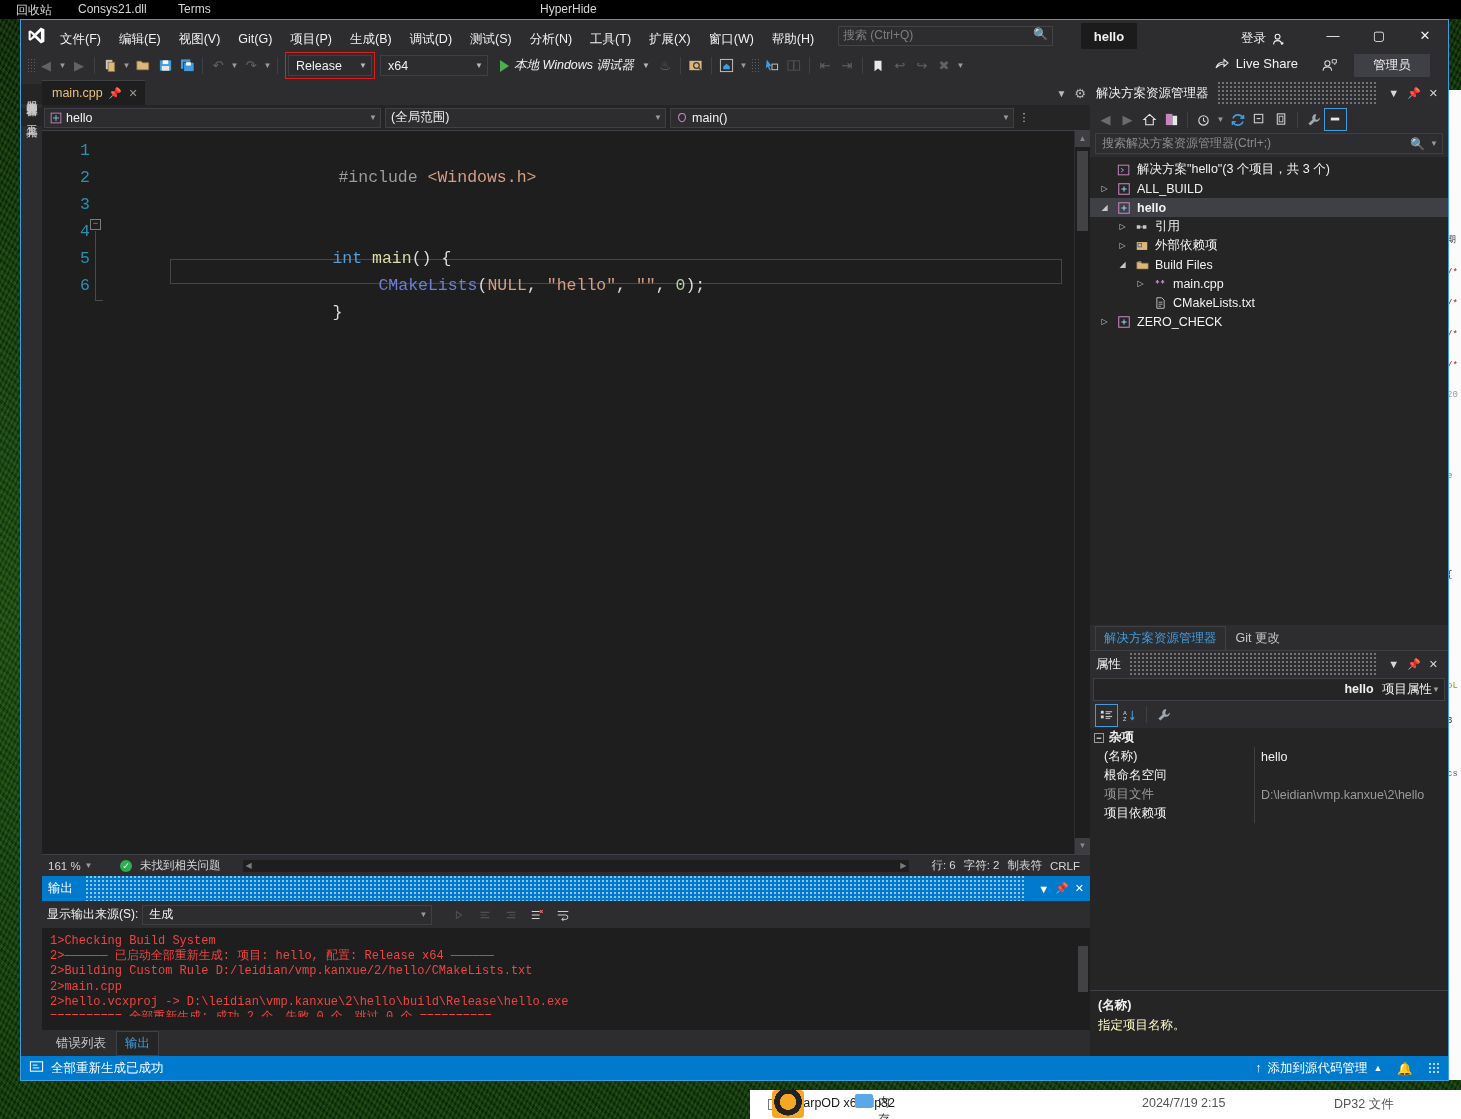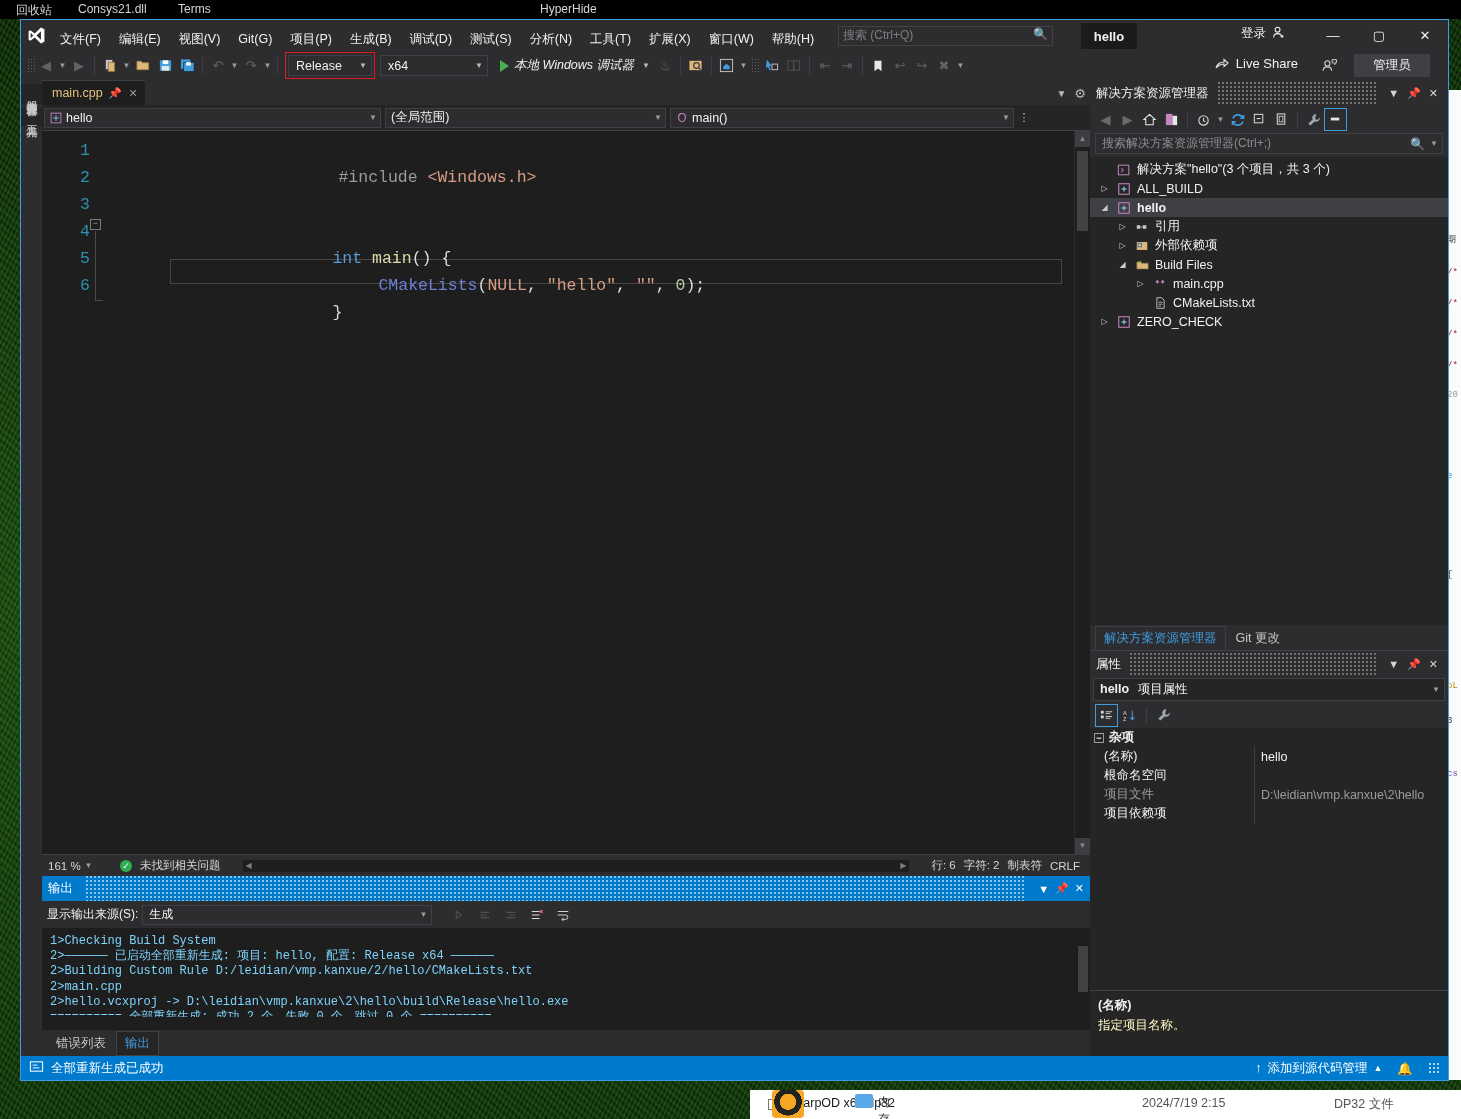--- a/index.html
+++ b/index.html
@@ -81,21 +81,21 @@
   }
   .searchbox .sg { flex: 1; }
   .search-ico { color: #8c8c8f; font-size: 12px; }
   .proj-chip {
     position: absolute; left: 1060px; top: 3px; height: 26px; min-width: 56px;
     background: #1b1b1c; color: #f1f1f1; font-weight: bold; font-size: 13px;
     display: flex; align-items: center; justify-content: center; padding: 0 12px;
   }
   .signin {
     position: absolute; left: 1220px; top: 5px; height: 22px;
-    display: flex; align-items: flex-start; gap: 5px; font-size: 12.5px; color: #f1f1f1;
+    display: flex; align-items: flex-end; gap: 5px; font-size: 12.5px; color: #f1f1f1;
   }
   .winctl { position: absolute; right: 0; top: 0; display: flex; height: 31px; }
   .winbtn { width: 46px; height: 31px; display:flex; align-items:center; justify-content:center;
     color: #f1f1f1; font-size: 13px; }
 
   
   .toolbar {
     height: 29px; background: #2d2d30; display:flex; align-items:center;
     position: relative; flex: none; padding-left: 6px;
   }
@@ -201,21 +201,21 @@
   }
   .out-title .dots { flex:1; height: 100%;
     background-image: radial-gradient(rgba(255,255,255,.55) 1px, transparent 1px);
     background-size: 4px 4px; background-position: 0 7px; margin: 0 6px; }
   .out-title .ic { font-size: 11px; }
   .out-toolbar { height: 27px; background: #2d2d30; display:flex; align-items:center; gap:4px;
     padding: 0 5px; font-size: 12px; color:#f1f1f1; flex:none;}
   .out-combo { height: 20px; width: 290px; background:#2d2d30; border:1px solid #3f3f46;
     display:flex; align-items:center; justify-content:space-between; padding: 0 4px 0 6px; font-size:12px;}
   .out-body { flex: 1; background: #1e1e1e; position:relative; overflow: hidden;
-    font-family: "Liberation Mono","DejaVu Sans Mono", monospace; font-size: 12px; color:#7dd3fc;
+    font-family: "Liberation Mono","DejaVu Sans Mono", monospace; font-size: 12px; color:#ef4444;
     padding: 6px 8px; line-height: 15.2px; }
   .out-body .ln { white-space: pre; }
   .out-vscroll { position:absolute; right:0; top:0; width:14px; height:100%; background:#1e1e1e;}
   .out-vscroll .t { position:absolute; left:2px; right:2px; top:18px; height:46px; background:#424245;}
   .out-hscroll { height: 13px; background:#1e1e1e; flex:none; position:relative;}
   .out-tabs { height: 26px; background:#2d2d30; display:flex; align-items:center; gap:2px; padding: 0 6px; flex:none;}
   .out-tab { font-size: 12.5px; color:#c8c8c8; padding: 3px 8px; }
   .out-tab.active { color:#3f9ddf; border: 1px solid #3f3f46; background:#252526; }
 
   
@@ -242,21 +242,21 @@
   .tnode.sel { background: #3f3f46; font-weight: bold; }
   .tw { width: 13px; text-align:center; color:#c8c8c8; font-size: 8px; flex:none;}
   .ticon { width: 16px; display:flex; align-items:center; justify-content:center; flex:none;}
   .se-tabs { height: 26px; display:flex; align-items:flex-end; gap:2px; padding: 0 5px; flex:none;
     border-bottom: 1px solid #3f3f46;}
   .se-tab { font-size: 12.5px; padding: 3px 8px; color:#c8c8c8;}
   .se-tab.active { color:#3f9ddf; border:1px solid #3f3f46; border-bottom: none; background:#2d2d30;}
 
   .props { height: 405px; flex: none; display:flex; flex-direction:column; background:#2d2d30;}
   .props-obj { height: 23px; background: #252526; border:1px solid #3f3f46; margin: 1px 3px;
-    display:flex; align-items:center; padding: 0 4px 0 6px; font-size:12.5px; justify-content:space-between;}
+    display:flex; align-items:center; padding: 0 4px 0 6px; font-size:12.5px; justify-content:flex-end;}
   .props-obj b { font-weight: bold; }
   .props-tb { height: 26px; display:flex; align-items:center; gap:2px; padding: 0 6px; flex:none;}
   .props-tb .b { width: 21px; height:21px; display:flex; align-items:center; justify-content:center; color:#c8c8c8;}
   .props-tb .b.sel { outline: 1px solid #3f9ddf; }
   .props-grid { flex:1; background:#252526; font-size:12.5px; overflow:hidden;}
   .pg-cat { height: 19px; display:flex; align-items:center; gap:5px; padding-left:4px; font-weight:bold;}
   .pg-row { height: 19px; display:flex; align-items:center; }
   .pg-k { width: 165px; padding-left: 14px; color:#f1f1f1; white-space:nowrap; overflow:hidden;
     border-right: 1px solid #3f3f46; height:19px; line-height:19px;}
   .pg-k.dim { color: #9a9a9a; }

